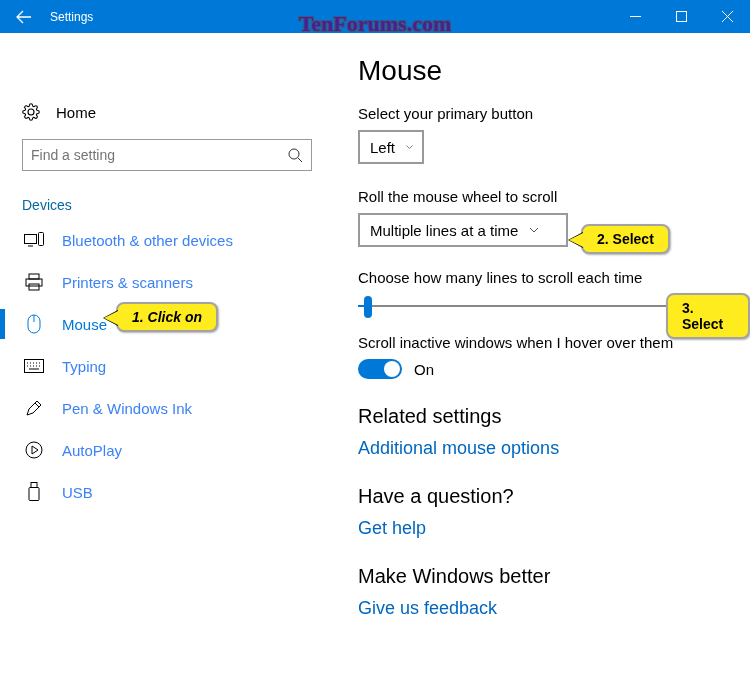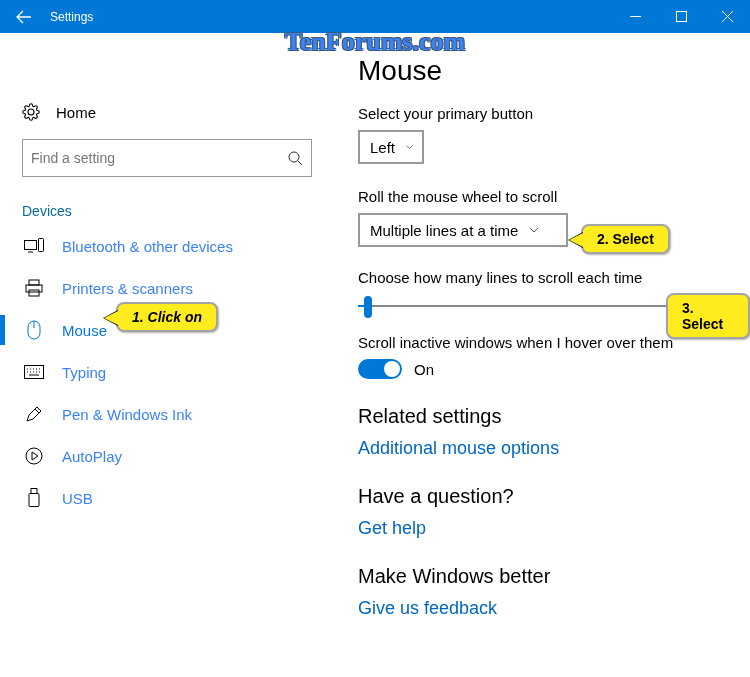--- a/index.html
+++ b/index.html
@@ -4,29 +4,29 @@
 <style>
 * { box-sizing: border-box; margin: 0; padding: 0; font-family: "Segoe UI", Tahoma, sans-serif; }
 body { width: 750px; height: 677px; background: #fff; overflow: hidden; position: relative; }
 
 .titlebar { height: 33px; background: #0078d7; color: #fff; display: flex; align-items: center; font-size: 12px; position: relative; }
 .titlebar .back { width: 48px; height: 33px; display: flex; align-items: center; justify-content: center; }
 .titlebar .title { padding-left: 2px; }
 .titlebar .winbtns { position: absolute; right: 0; top: 0; display: flex; height: 33px; }
 .titlebar .winbtns > div { width: 46px; display: flex; align-items: center; justify-content: center; }
 
-.watermark { position:absolute; top:27px; left:0; width:100%; text-align:center; font-family: "Comic Sans MS", cursive; font-size:26px; font-weight:700; color:#3b82f6; text-shadow: 1px 1px 0 #3a5a7a, -1px -1px 0 #3a5a7a, 1px -1px 0 #3a5a7a, -1px 1px 0 #3a5a7a; pointer-events:none; z-index:50; }
+.watermark { position:absolute; top:11px; left:0; width:100%; text-align:center; font-family: "Comic Sans MS", cursive; font-size:22px; font-weight:700; color:#4c1d95; text-shadow: 1px 1px 0 #3a5a7a, -1px -1px 0 #3a5a7a, 1px -1px 0 #3a5a7a, -1px 1px 0 #3a5a7a; pointer-events:none; z-index:50; }
 
 .content { display:flex; height:calc(677px - 33px); }
 
 .sidebar { width:330px; padding: 18px 0 4px 22px; margin-top: 46px; }
 .home-row { display:flex; align-items:center; gap:16px; font-size:15px; padding:6px 0; color:#000; }
 .home-row .gear { width:18px; height:18px; }
 
-.searchbox { margin-top:12px; width:290px; height:38px; border:1px solid #999; display:flex; align-items:center; padding:0 8px; color:#666; font-size:14px; justify-content: space-between;}
+.searchbox { margin-top:12px; width:290px; height:32px; border:1px solid #999; display:flex; align-items:center; padding:0 8px; color:#666; font-size:14px; justify-content: space-between;}
 .searchbox input { border:none; outline:none; flex:1; font-size:14px; background:transparent;}
 .searchbox .mag { width:16px; height:16px; }
 
 .sidebar h4 { font-weight:400; color:#0369a1; font-size:14px; margin:26px 0 6px 0; }
 
 .nav-item { display:flex; align-items:center; gap:18px; height:42px; font-size:15px; color:#3b82f6; position:relative; padding-left:2px;}
 .nav-item.active { color:#0078d7; }
 .nav-item.active::before { content:""; position:absolute; left:-22px; top:6px; bottom:6px; width:5px; background:#0078d7; }
 .nav-item .icon { width:20px; height:20px; display:flex; align-items:center; justify-content:center; }
 

